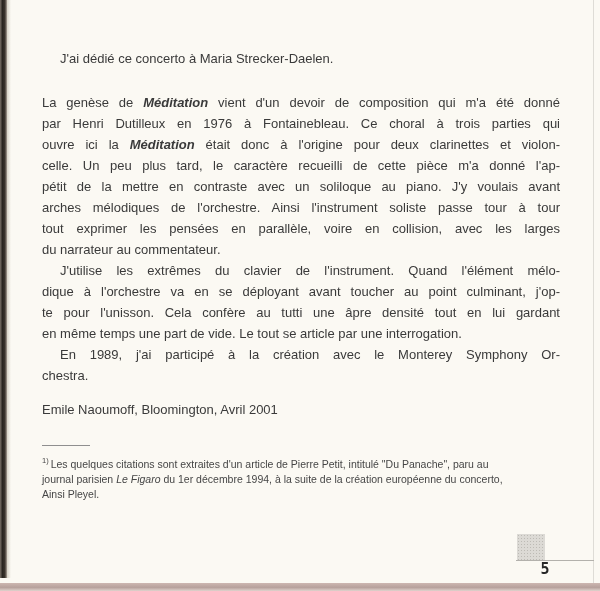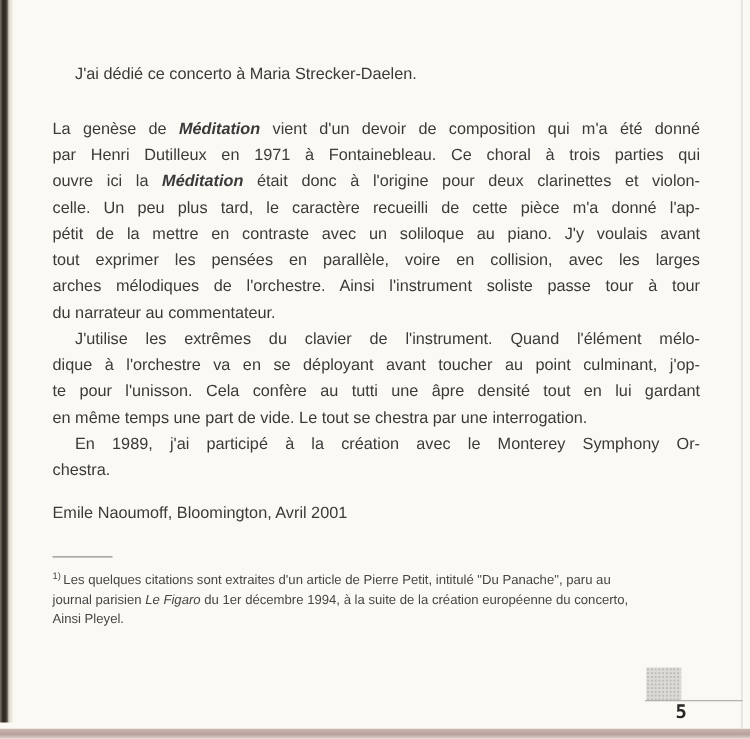--- a/index.html
+++ b/index.html
@@ -74,33 +74,33 @@
   <div class="edge-right"></div>
   <div class="edge-bottom"></div>
 
   <div class="text-block">
 
       <div class="para">
         <div class="line last indent">J'ai dédié ce concerto à Maria Strecker-Daelen.</div>
       </div>
       <div class="para gap">
         <div class="line">La genèse de <em class="emph">Méditation</em> vient d'un devoir de composition qui m'a été donné</div>
-        <div class="line">par Henri Dutilleux en 1971 à Fontainebleau. Ce choral à trois parties qui</div>
+        <div class="line">par Henri Dutilleux en 1976 à Fontainebleau. Ce choral à trois parties qui</div>
         <div class="line">ouvre ici la <em class="emph">Méditation</em> était donc à l'origine pour deux clarinettes et violon-</div>
         <div class="line">celle. Un peu plus tard, le caractère recueilli de cette pièce m'a donné l'ap-</div>
         <div class="line">pétit de la mettre en contraste avec un soliloque au piano. J'y voulais avant</div>
+        <div class="line">arches mélodiques de l'orchestre. Ainsi l'instrument soliste passe tour à tour</div>
         <div class="line">tout exprimer les pensées en parallèle, voire en collision, avec les larges</div>
-        <div class="line">arches mélodiques de l'orchestre. Ainsi l'instrument soliste passe tour à tour</div>
         <div class="line last">du narrateur au commentateur.</div>
       </div>
       <div class="para">
         <div class="line indent">J'utilise les extrêmes du clavier de l'instrument. Quand l'élément mélo-</div>
         <div class="line">dique à l'orchestre va en se déployant avant toucher au point culminant, j'op-</div>
         <div class="line">te pour l'unisson. Cela confère au tutti une âpre densité tout en lui gardant</div>
-        <div class="line last">en même temps une part de vide. Le tout se chestra par une interrogation.</div>
+        <div class="line last">en même temps une part de vide. Le tout se article par une interrogation.</div>
       </div>
       <div class="para">
         <div class="line indent">En 1989, j'ai participé à la création avec le Monterey Symphony Or-</div>
         <div class="line last">chestra.</div>
       </div>
       <div class="signature">Emile Naoumoff, Bloomington, Avril 2001</div>
 
     <div class="footnote-block">
       <div class="fn-rule"></div>
       <div class="footnote">

